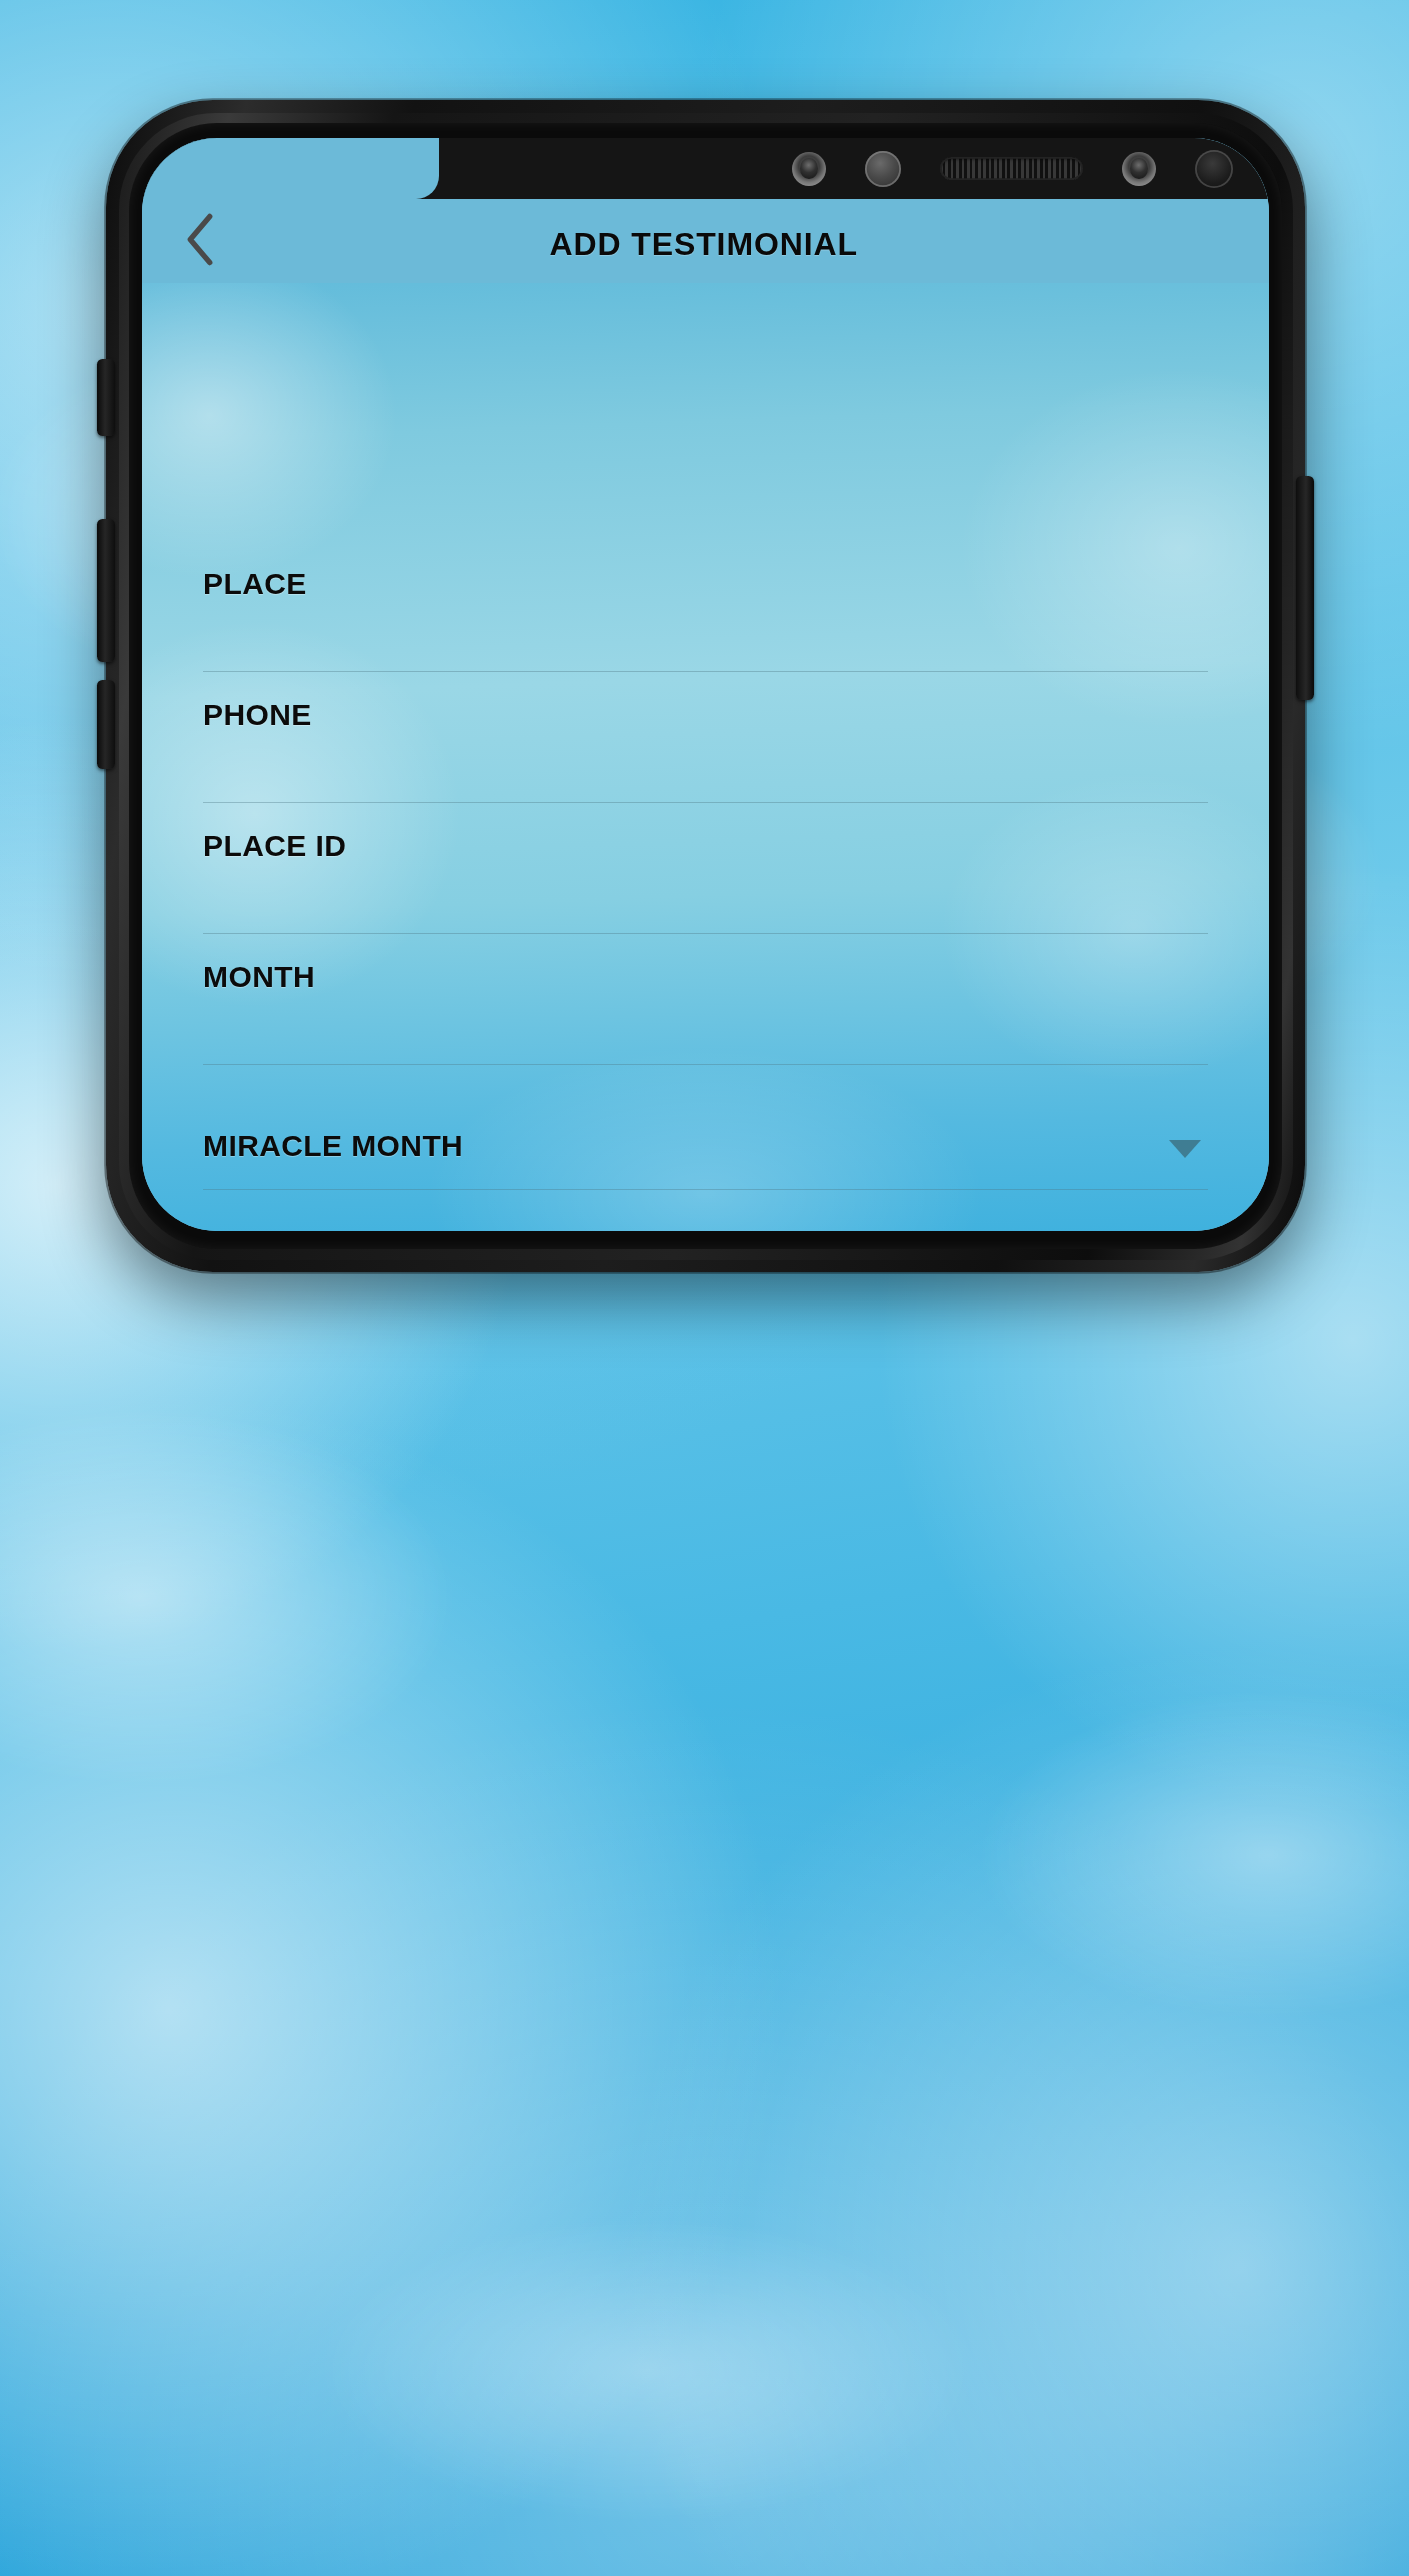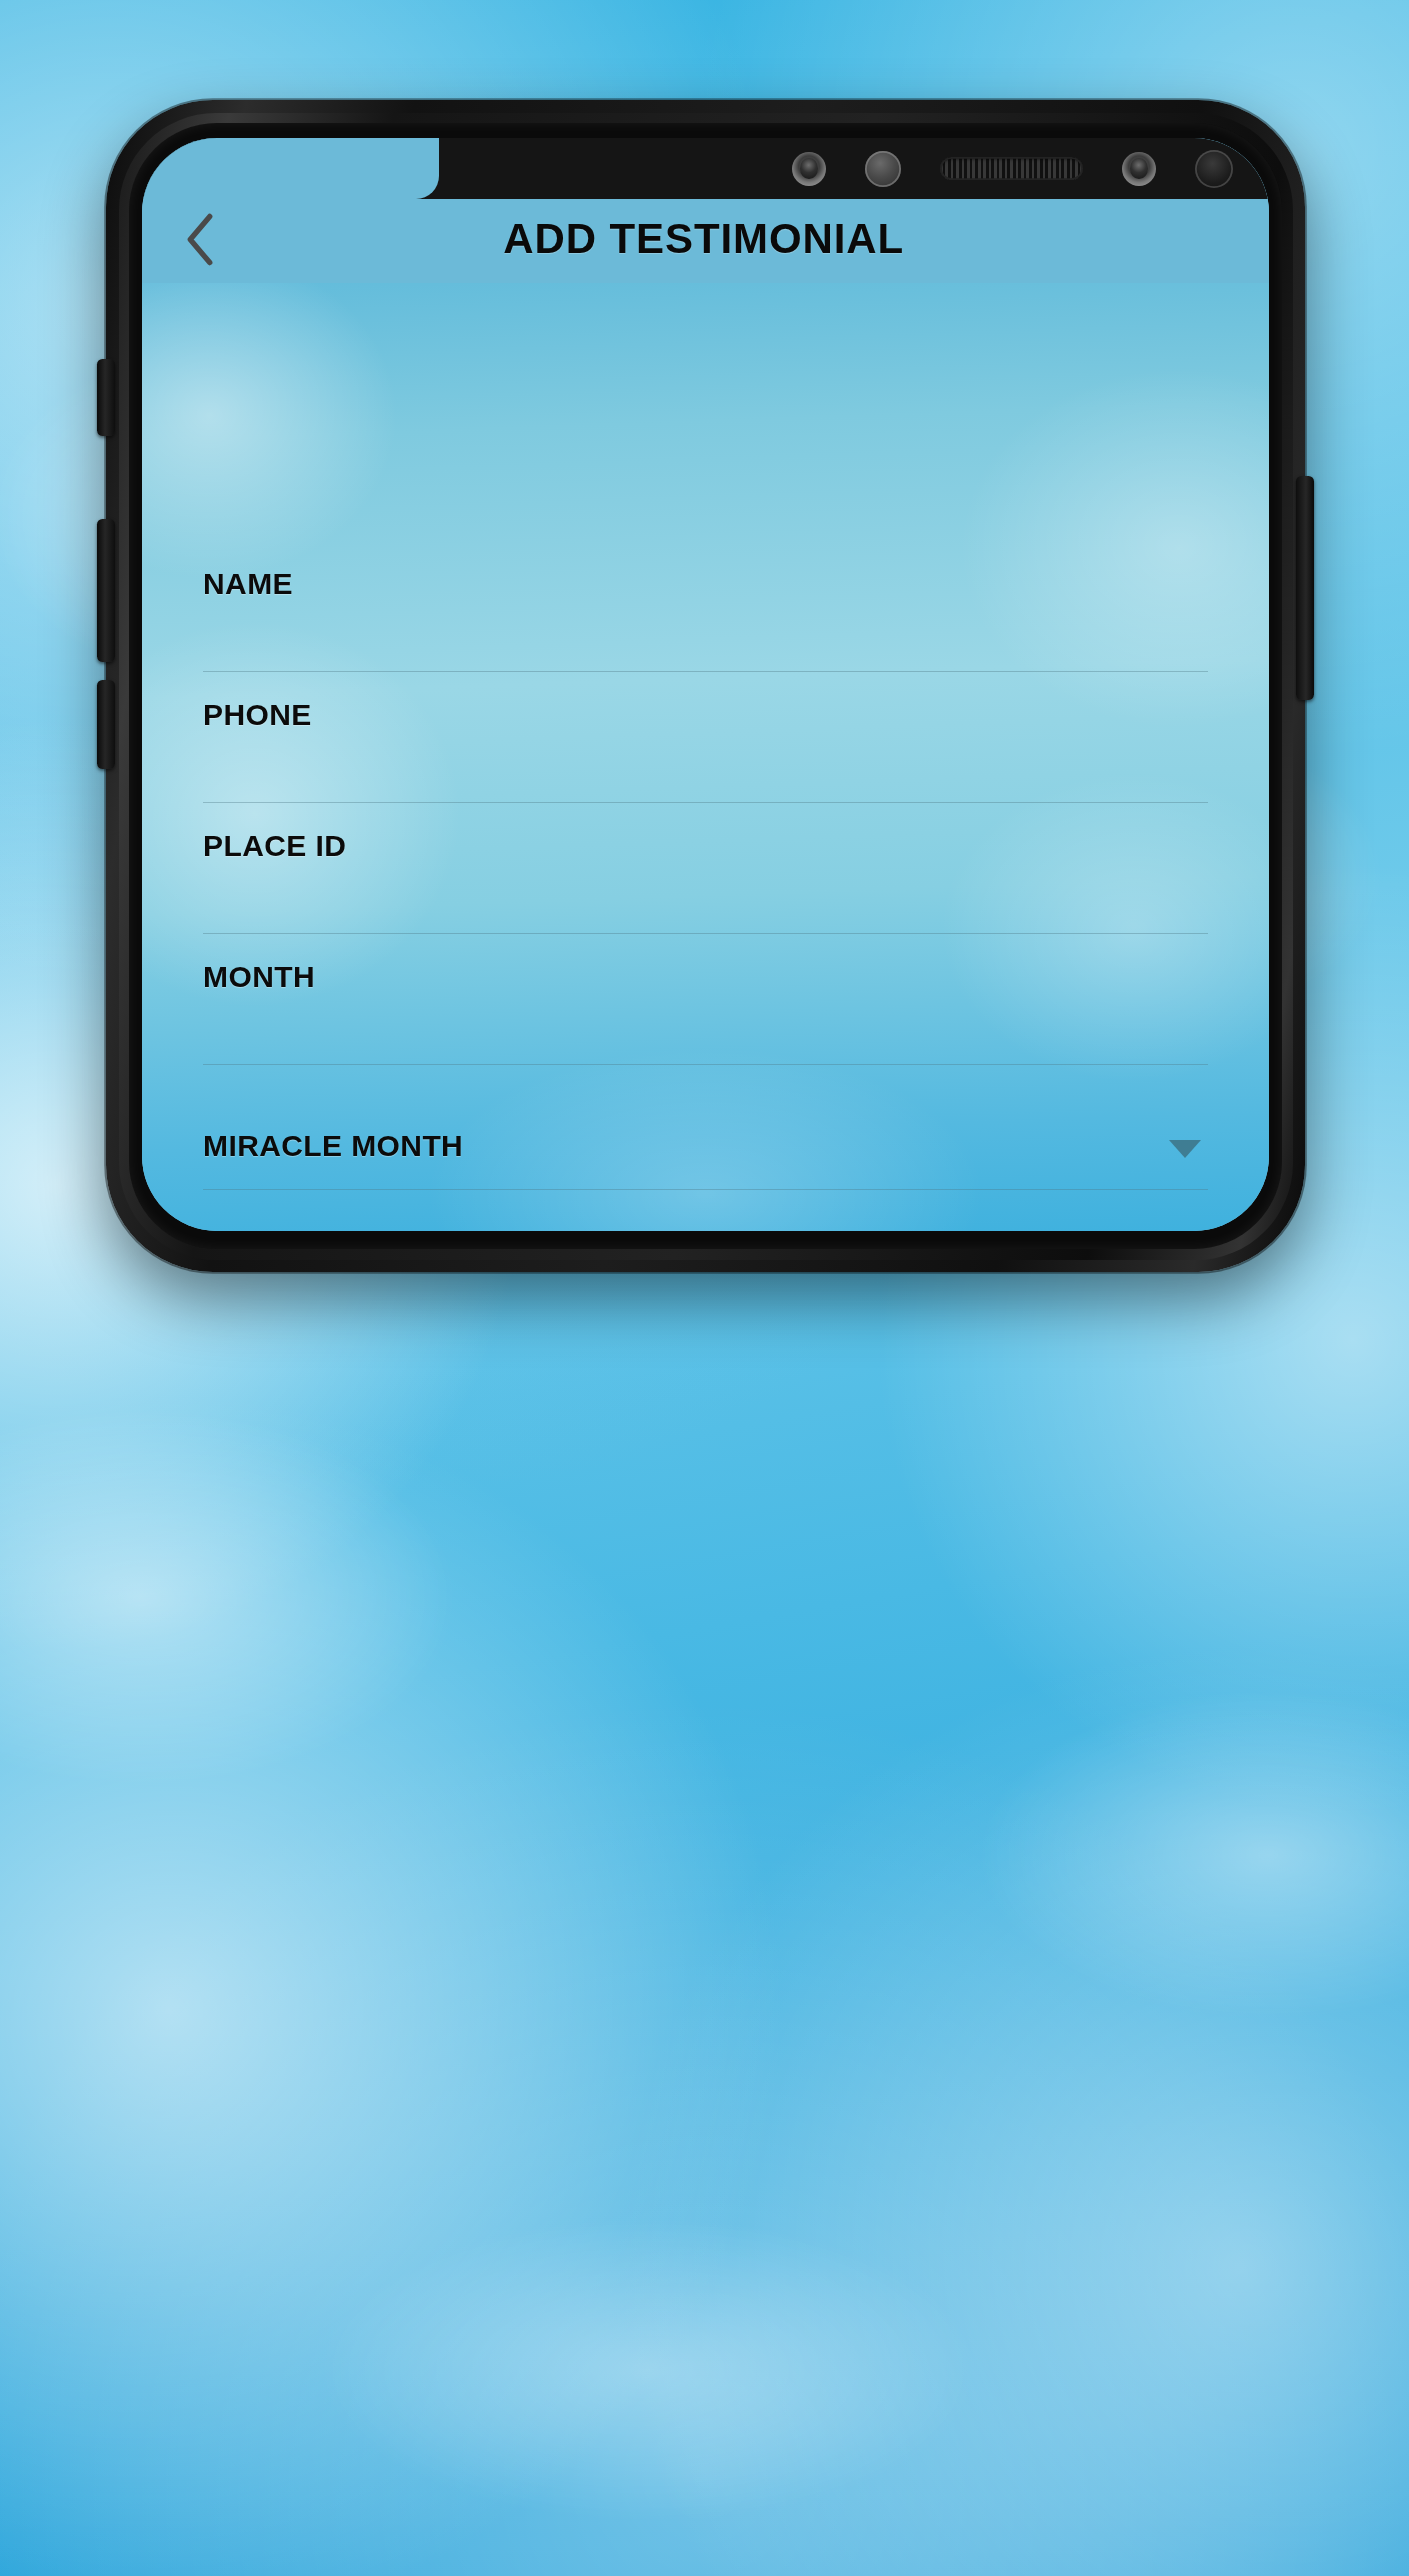--- a/index.html
+++ b/index.html
@@ -153,21 +153,21 @@
     position:absolute;
     left:25px; bottom:10.7px;
     width:66px; height:66px;
     display:flex; align-items:center; justify-content:center;
     cursor:pointer;
   }
   #back-btn svg { display:block; }
   #appbar-title {
     width:100%;
     text-align:center;
-    font-size:42px;
+    font-size:32px;
     font-weight:bold;
     letter-spacing:0.9px;
     color:#0a0a0a;
     padding-right:3.6px;
     text-shadow:0 0.9px 0.9px rgba(255,255,255,.25);
   }
 
   #form-scroll {
     position:relative;
     flex:1 1 auto;
@@ -266,21 +266,21 @@
           </span>
         </div>
         <div id="appbar-title">ADD TESTIMONIAL</div>
       </div>
 
       <div id="form-scroll">
 
         <div id="field-list">
 
           <div class="field f-text">
-            <div class="field-label">NAME</div>
+            <div class="field-label">PLACE</div>
           </div>
 
           <div class="field f-text">
             <div class="field-label">PHONE</div>
           </div>
 
           <div class="field f-text">
             <div class="field-label">PLACE ID</div>
           </div>
 

